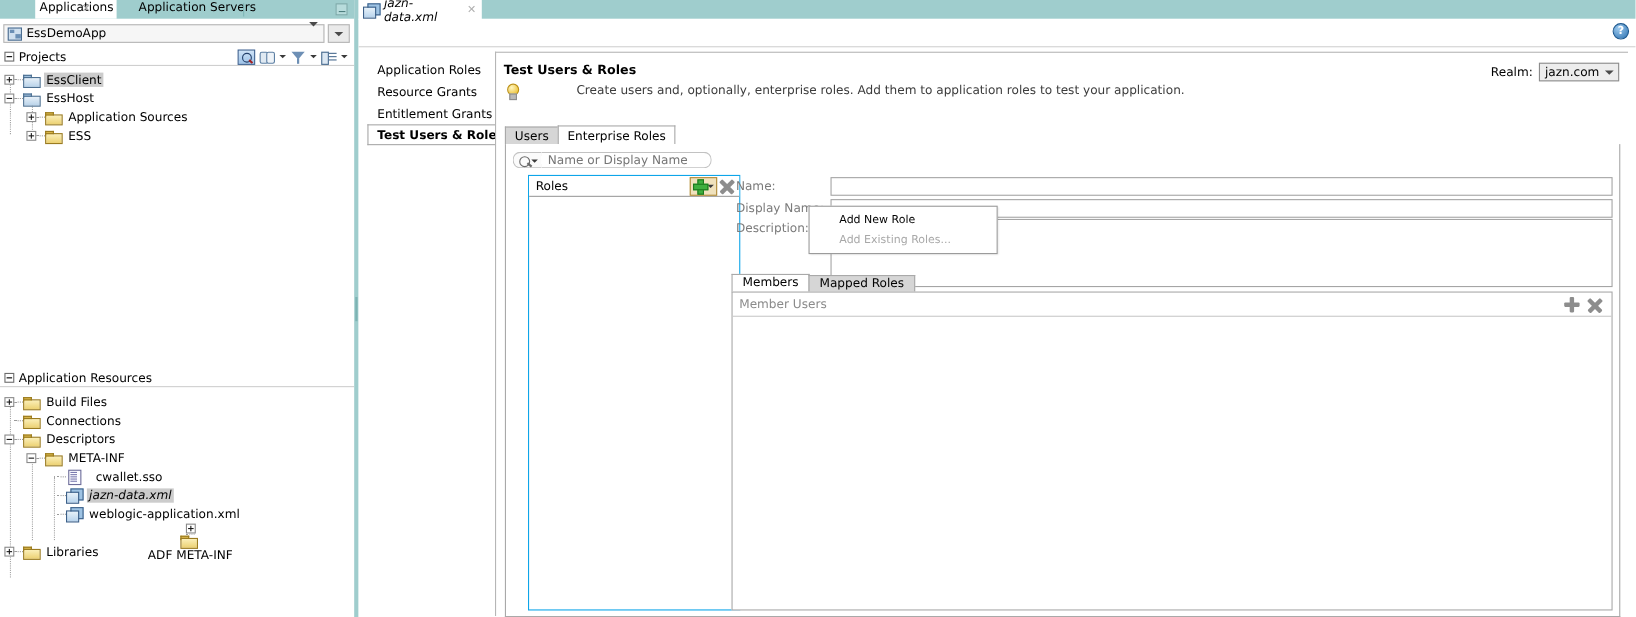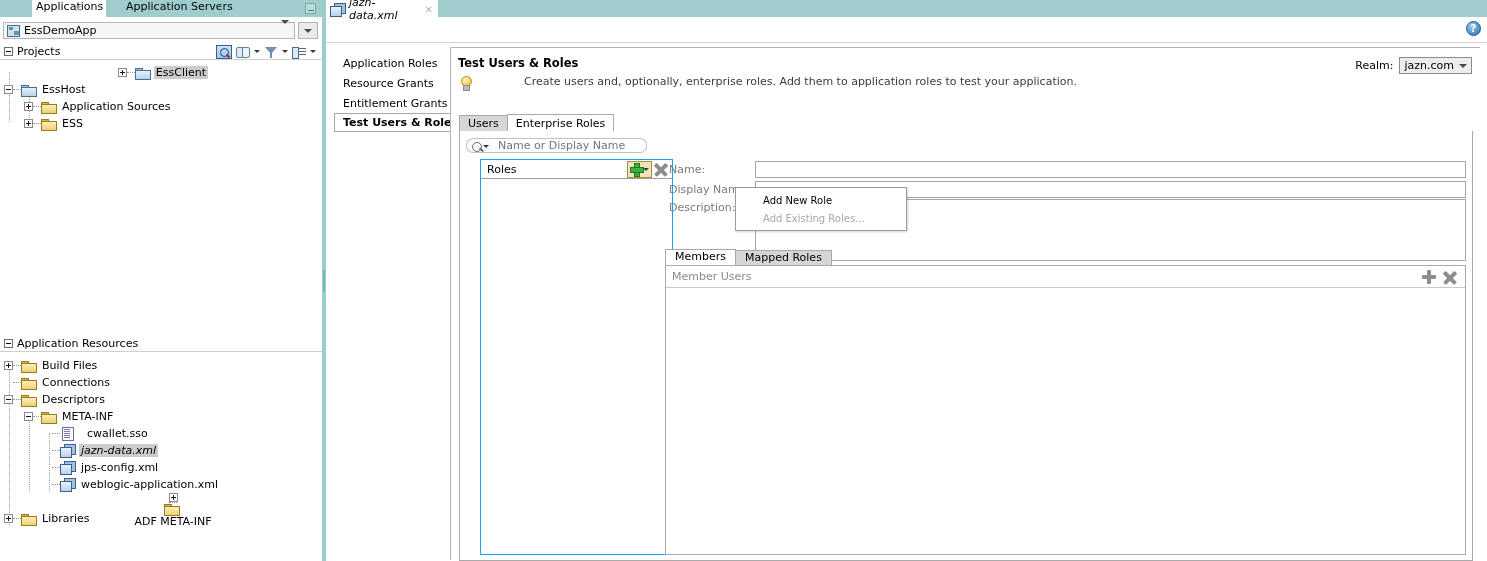--- a/index.html
+++ b/index.html
@@ -384,21 +384,21 @@
         <span class="mini-arrow"></span>
         <span class="tool-ico tool-view"></span>
         <span class="mini-arrow"></span>
       </span>
     </div>
 
     <div class="tree" style="top:64px;">
       <div class="vguide" style="left:9px; top:8px; height:50px;"></div>
       <div class="vguide" style="left:29px; top:26px; height:34px;"></div>
 
-      <div class="tree-row" style="padding-left:4px;justify-content:center;">
+      <div class="tree-row" style="padding-left:4px;">
         <span class="expander plus"></span>
         <span class="dots"></span>
         <span class="ico-folder blue"></span>
         <span class="node-label sel">EssClient</span>
       </div>
       <div class="tree-row" style="padding-left:4px;">
         <span class="expander"></span>
         <span class="dots"></span>
         <span class="ico-folder blue"></span>
         <span class="node-label">EssHost</span>
@@ -453,25 +453,20 @@
       </div>
       <div class="tree-row" style="padding-left:52px;">
         <span class="dots"></span>
         <span class="ico-doc"></span>
         <span class="node-label" style="margin-left:6px;">cwallet.sso</span>
       </div>
       <div class="tree-row" style="padding-left:52px;">
         <span class="dots"></span>
         <span class="ico-xml"></span>
         <span class="node-label sel ital">jazn-data.xml</span>
-      </div>
-      <div class="tree-row" style="padding-left:52px;">
-        <span class="dots"></span>
-        <span class="ico-xml"></span>
-        <span class="node-label">jps-config.xml</span>
       </div>
       <div class="tree-row" style="padding-left:52px;">
         <span class="dots"></span>
         <span class="ico-xml"></span>
         <span class="node-label">weblogic-application.xml</span>
       </div>
       <div class="tree-row" style="padding-left:24px;flex-direction:column;">
         <span class="expander plus"></span>
         <span class="dots"></span>
         <span class="ico-folder"></span>

